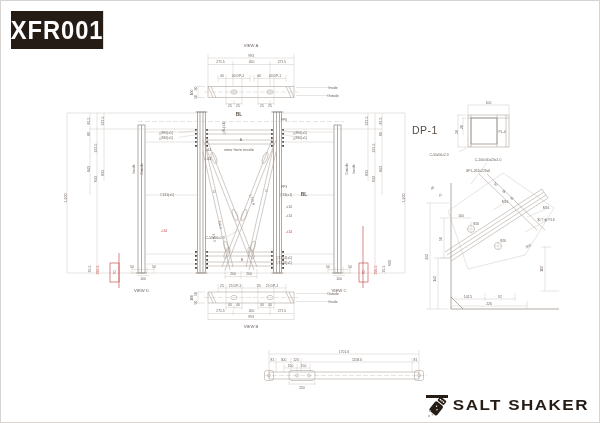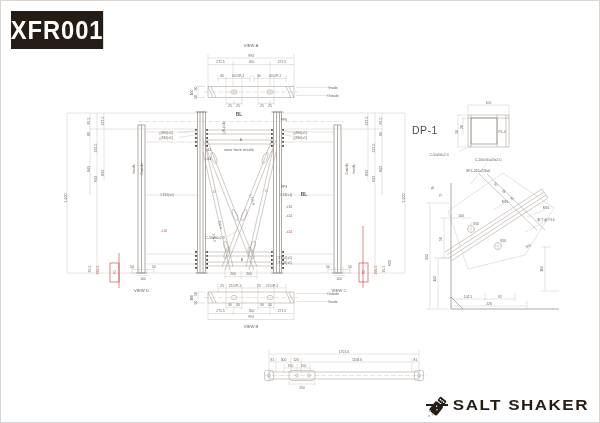--- a/index.html
+++ b/index.html
@@ -2,21 +2,21 @@
 <html><head>
 <meta charset="utf-8">
 <style>
   html,body{margin:0;padding:0;background:#f2f2f2;font-family:"Liberation Sans",sans-serif;}
   .sheet{position:relative;width:600px;height:423px;background:#ffffff;border:1px solid #d8d4d1;
          box-sizing:border-box;overflow:hidden;margin:0 auto;}
   .logo{position:absolute;left:10px;top:10px;width:97px;height:38px;background:#251c15;color:#fff;
         display:flex;align-items:center;justify-content:center;font-size:25px;font-weight:bold;
         letter-spacing:1px;transform:scaleX(.95);transform-origin:left center;
         font-family:"Liberation Sans",sans-serif;}
-  .brand{position:absolute;right:10px;bottom:7px;display:flex;align-items:center;gap:5px;}
+  .brand{position:absolute;right:10px;bottom:7px;display:flex;align-items:flex-start;gap:5px;}
   .brand-line{width:22px;height:2.5px;background:#251c15;}
   .brand-text{font-size:17px;font-weight:bold;letter-spacing:1.5px;color:#251c15;
               transform:scaleY(.9);font-family:"Liberation Sans",sans-serif;white-space:nowrap;}
   svg{position:absolute;left:0;top:0;}
   .ln{stroke:#a89e97;stroke-width:.55;fill:none;}
   .ln2{stroke:#8f857e;stroke-width:.7;fill:none;}
   .dim{stroke:#c2bab4;stroke-width:.4;fill:none;}
   .bolt{stroke:#3a332e;stroke-width:1.7;stroke-dasharray:1.7 2.3;fill:none;}
   .redln{stroke:#c13b3b;stroke-width:.6;fill:none;}
   text{font-family:"Liberation Sans",sans-serif;font-size:4px;fill:#6e635c;text-anchor:middle;}

